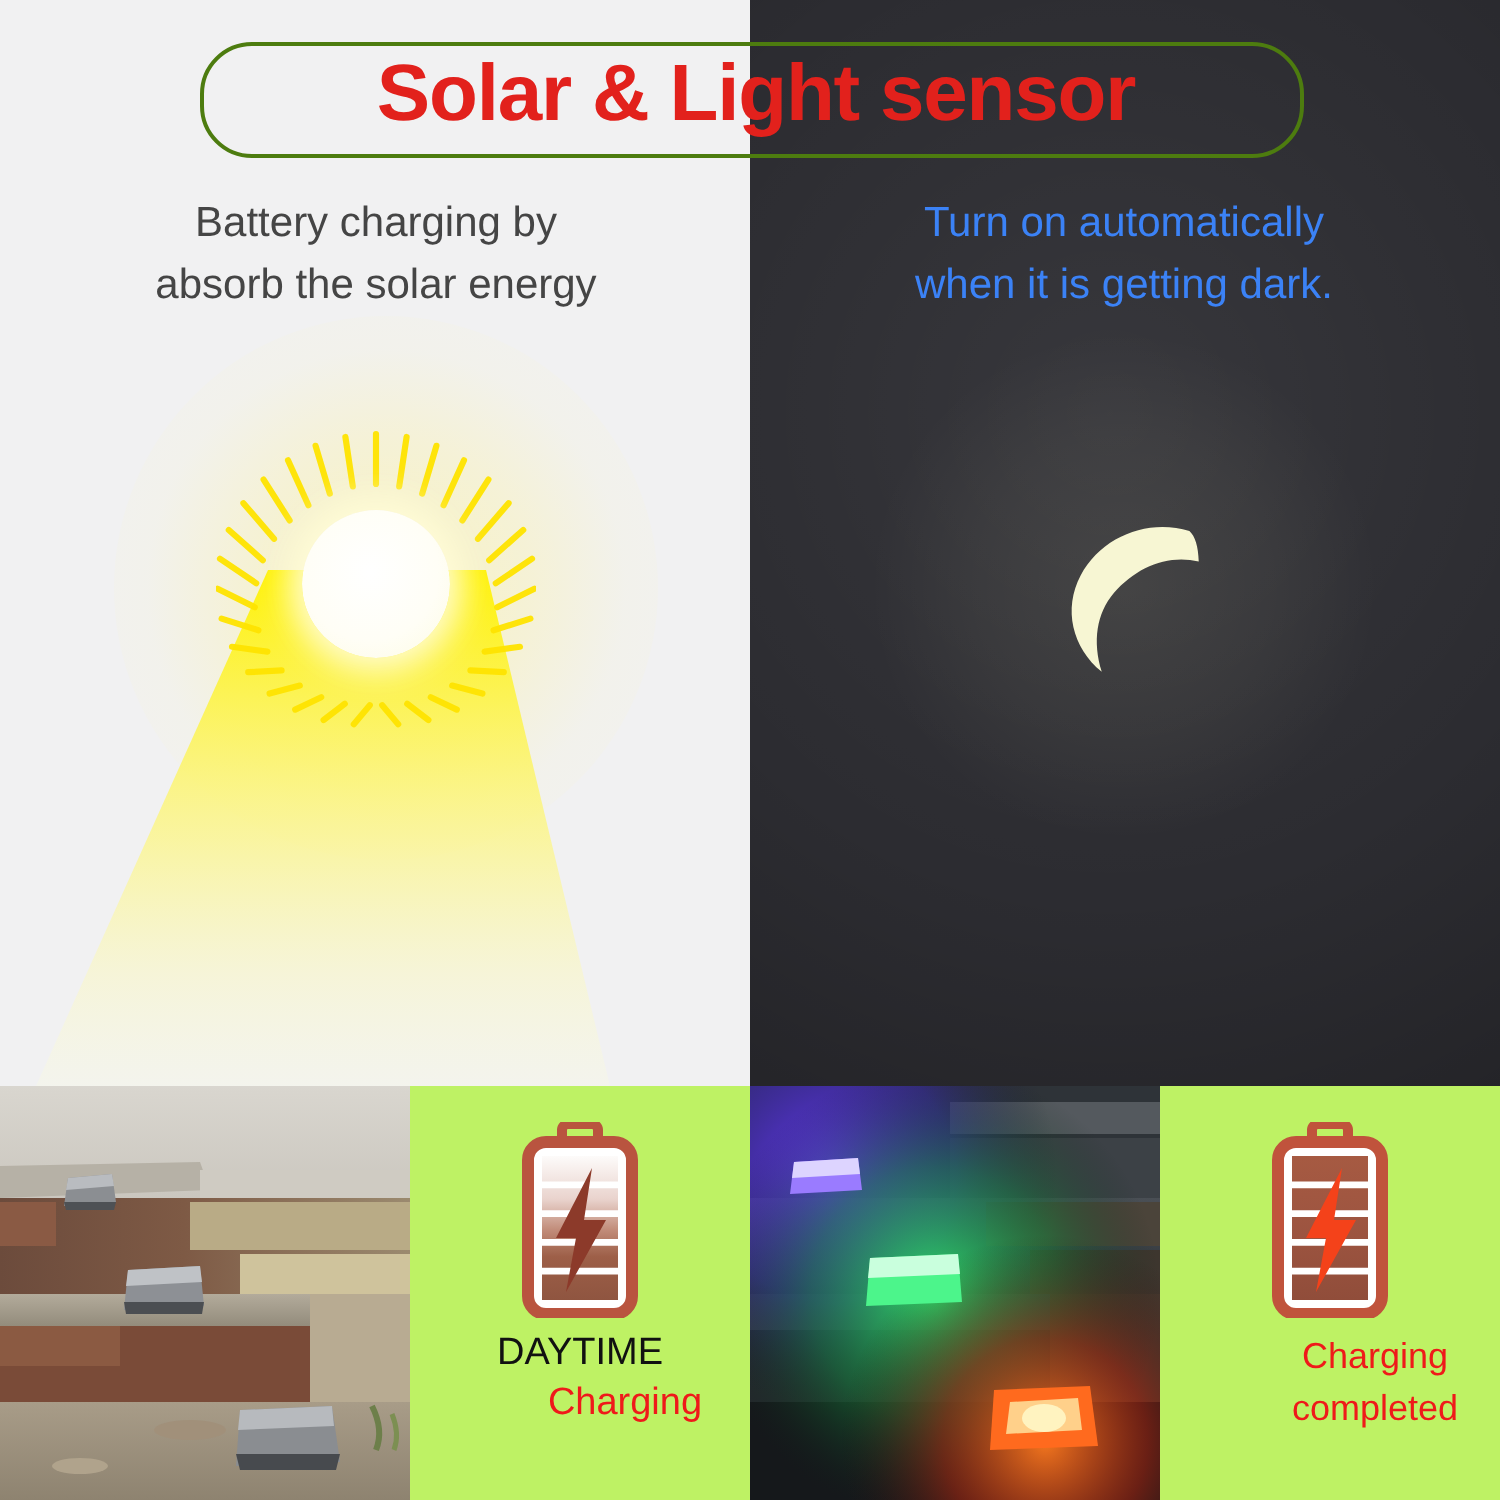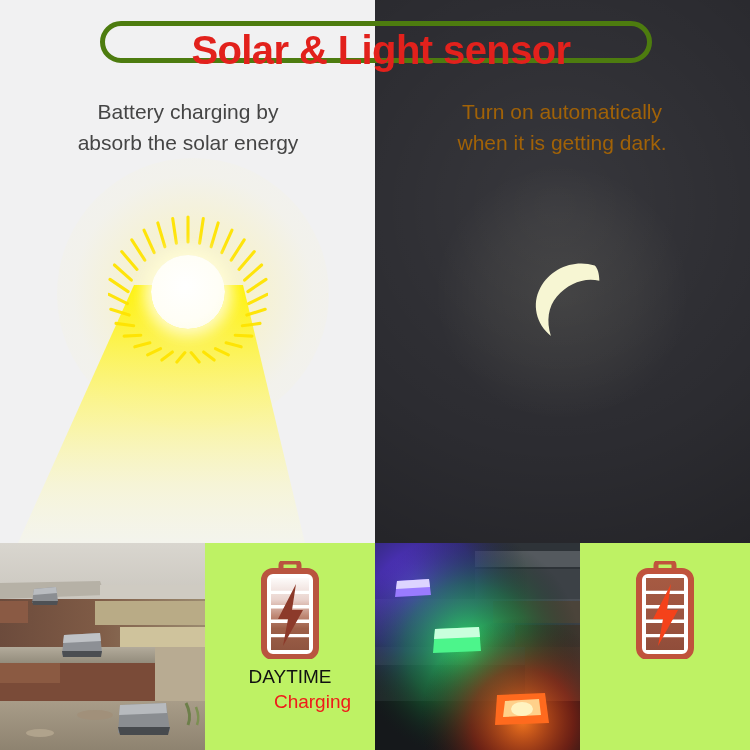--- a/index.html
+++ b/index.html
@@ -47,22 +47,22 @@
     background: radial-gradient(circle at 48% 38%, rgba(255,255,255,0.055) 0%, rgba(255,255,255,0.02) 38%, rgba(0,0,0,0.0) 62%, rgba(0,0,0,0.18) 100%);
     pointer-events: none;
   }
 
   
   .title-wrap {
     position: absolute;
     left: 100px;
     top: 21px;
     width: 552px;
-    height: 42px;
-    border: 5px solid #4d7c0f;
+    height: 58px;
+    border: 2px solid #4d7c0f;
     border-radius: 26px;
     box-sizing: border-box;
     z-index: 6;
   }
   .title-text {
     position: absolute;
     left: 0; top: 0;
     width: 552px;
     height: 50px;
     line-height: 48px;
@@ -88,21 +88,21 @@
   .caption-left {
     left: 22px;
     top: 96px;
     width: 332px;
     color: #454545;
   }
   .caption-right {
     left: 396px;
     top: 96px;
     width: 332px;
-    color: #a16207;
+    color: #3b82f6;
   }
 
   
   .sun-stage {
     position: absolute;
     left: 0; top: 0;
     width: 375px; height: 543px;
     overflow: hidden;
   }
   .beam {
@@ -468,16 +468,17 @@
           <g stroke="#ffffff" stroke-width="3.4">
             <line x1="13" y1="31.4" x2="51" y2="31.4"></line>
             <line x1="13" y1="45.8" x2="51" y2="45.8"></line>
             <line x1="13" y1="60.2" x2="51" y2="60.2"></line>
             <line x1="13" y1="74.6" x2="51" y2="74.6"></line>
           </g>
           <path d="M38 23 L20 58 L30 58 L25 85 L45 49 L34 49 Z" fill="#f4421a"></path>
         </svg>
       </div>
       <div class="labels">
+        <div class="lbl-sub small">Charging completed</div>
       </div>
     </div>
   </div>
 </div>
 
 </body></html>

